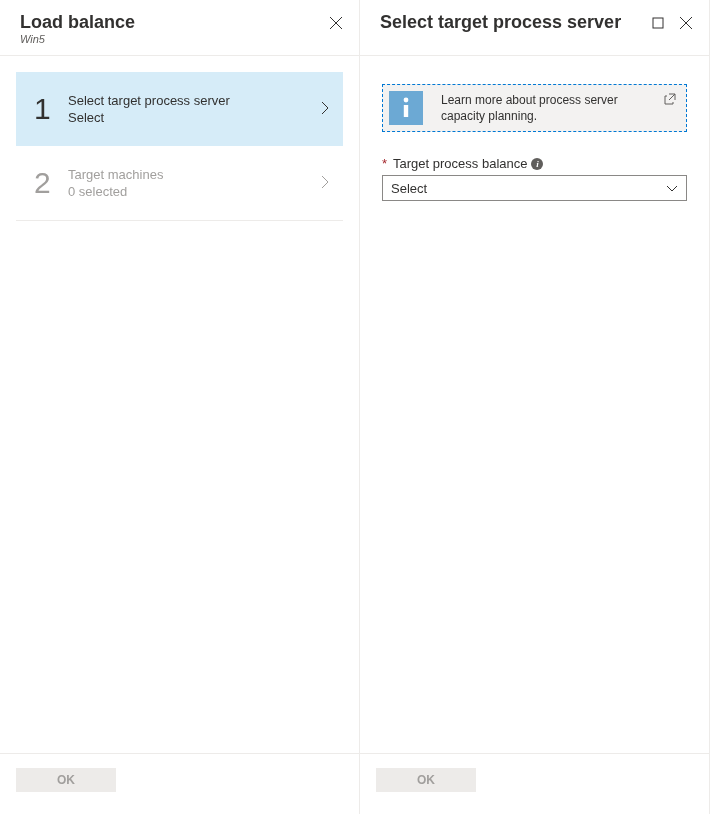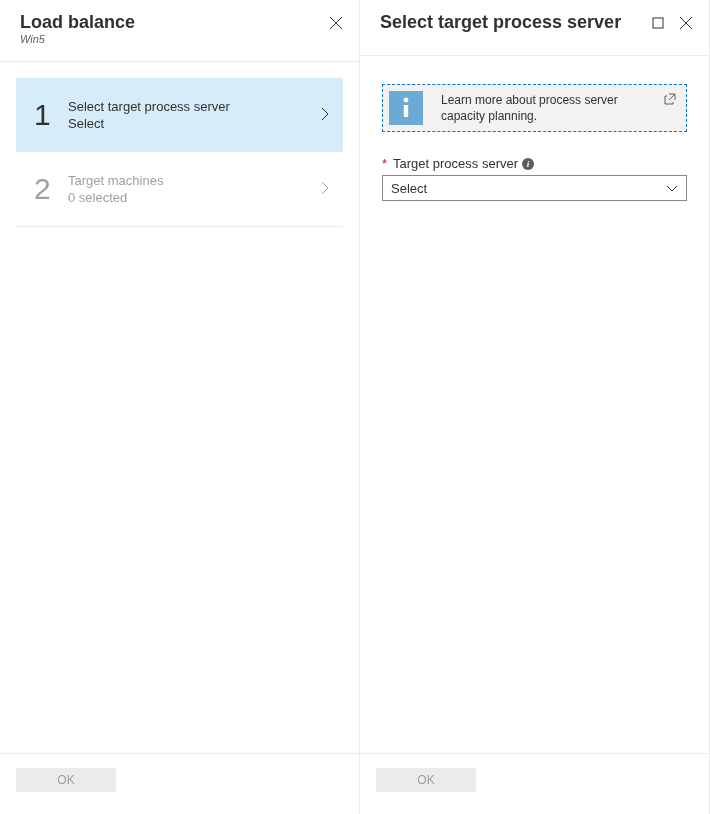--- a/index.html
+++ b/index.html
@@ -16,21 +16,21 @@
       display: flex;
       flex-direction: column;
       border-right: 1px solid #edebe9;
       height: 100%;
     }
     .pane-left { width: 360px; }
     .pane-right { flex: 1; }
     .pane-header {
       display: flex;
       align-items: flex-start;
-      padding: 12px 16px 16px 20px;
+      padding: 12px 16px 10px 20px;
       border-bottom: 1px solid #edebe9;
       min-height: 56px;
     }
     .pane-header .titles { flex: 1; }
     .pane-title {
       font-size: 18px;
       font-weight: 600;
       color: #323130;
     }
     .pane-subtitle {
@@ -153,21 +153,21 @@
     .pane-footer {
       border-top: 1px solid #edebe9;
       padding: 14px 16px 22px 16px;
     }
     .ok-btn {
       width: 100px;
       height: 24px;
       background: #edebe9;
       color: #a19f9d;
       font-size: 12px;
-      font-weight: 400;
+      font-weight: 700;
       border: none;
       display: inline-flex;
       align-items: center;
       justify-content: center;
       cursor: default;
     }
   </style>
 </head>
 <body>
 
@@ -251,21 +251,21 @@
         <svg width="12" height="12" viewBox="0 0 12 12">
           <path d="M3 3 H1 V11 H9 V9" stroke="currentColor" stroke-width="1" fill="none"></path>
           <path d="M5 1 H11 V7" stroke="currentColor" stroke-width="1" fill="none"></path>
           <path d="M11 1 L5 7" stroke="currentColor" stroke-width="1"></path>
         </svg>
       </span>
     </div>
 
     <div class="field-label">
       <span class="req">*</span>
-      <span>Target process server</span>
+      <span>Target process balance</span>
       <span class="info-i">i</span>
     </div>
     <div class="select-box">
       <span>Select</span>
       <span>
         <svg width="12" height="8" viewBox="0 0 12 8">
             <path d="M1 1 L6 6 L11 1" stroke="#323130" stroke-width="1" fill="none"></path>
           </svg>
       </span>
     </div>

